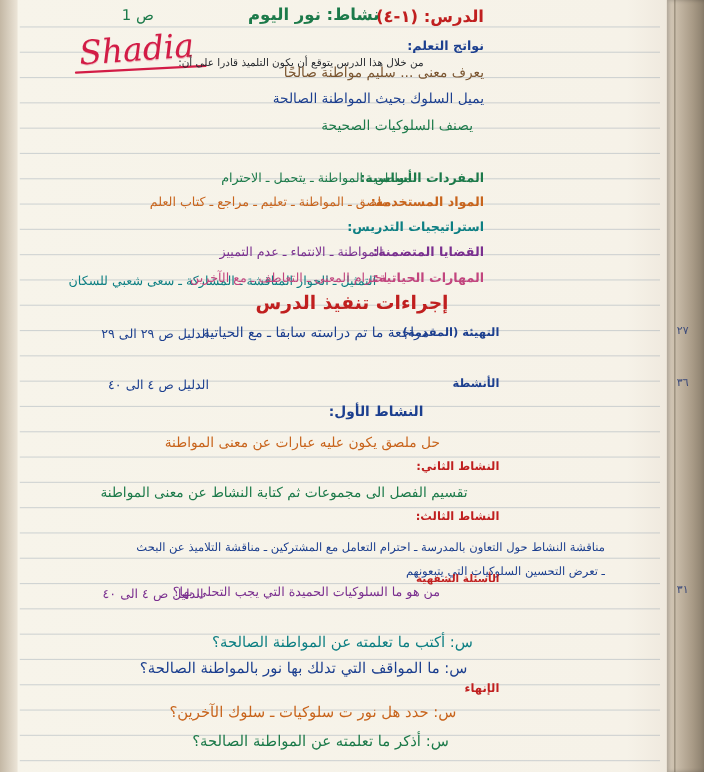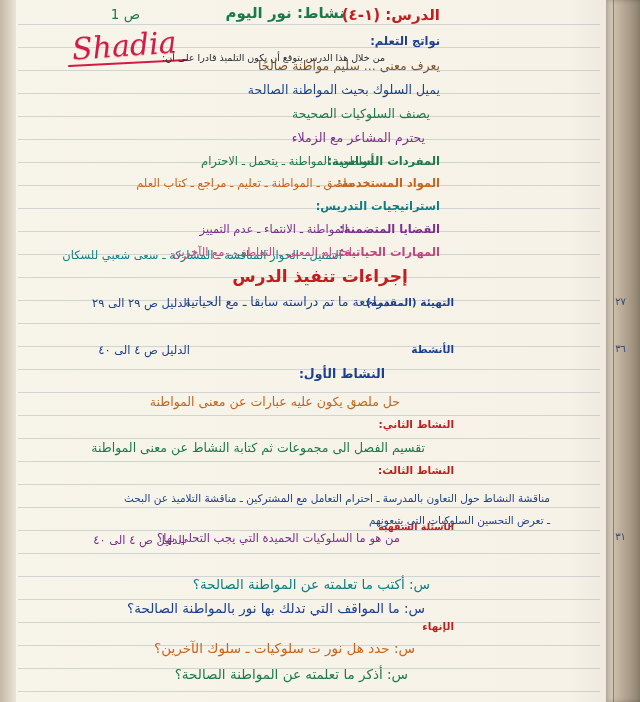--- a/index.html
+++ b/index.html
@@ -130,21 +130,20 @@
     <div class="hw red b sz15" style="right:200px;top:6px;">الدرس: (١-٤)</div>
     <div class="hw green b sz15" style="right:295px;top:4px;">نشاط: نور اليوم</div>
     <div class="hw green sz13" style="right:500px;top:6px;">ص 1</div>
 
     <div class="hw blue b sz11" style="right:200px;top:34px;margin-left:32px;">نواتج التعلم:</div>
     <div class="hw black sz9" style="right:255px;top:36px;">من خلال هذا الدرس يتوقع أن يكون التلميذ قادرا على أن:</div>
 
     <div class="hw brown sz12" style="right:200px;top:58px;">يعرف معنى ... سليم مواطنة صالحًا</div>
     <div class="hw blue sz12" style="right:200px;top:82px;">يميل السلوك بحيث المواطنة الصالحة</div>
     <div class="hw green sz12" style="right:210px;top:106px;">يصنف السلوكيات الصحيحة</div>
-    <div class="hw purple sz12" style="right:215px;top:130px;">يحترم المشاعر مع الزملاء</div>
 
     <div class="hw green b sz11" style="right:200px;top:154px;">المفردات الأساسية:</div>
     <div class="hw green sz11" style="right:266px;top:154px;margin-left:45px;">مواطن ـ المواطنة ـ يتحمل ـ الاحترام</div>
 
     <div class="hw orange b sz11" style="right:200px;top:176px;">المواد المستخدمة:</div>
     <div class="hw orange sz11" style="right:287px;top:176px;">ملصق ـ المواطنة ـ تعليم ـ مراجع ـ كتاب العلم</div>
 
     <div class="hw teal b sz11" style="right:200px;top:199px;">استراتيجيات التدريس:</div>
     <div class="hw teal sz11" style="right:298px;top:210px;margin-top:38px;">التمثيل ـ الحوار المناقشة ـ المشاركة ـ سعى شعبي للسكان</div>
 

